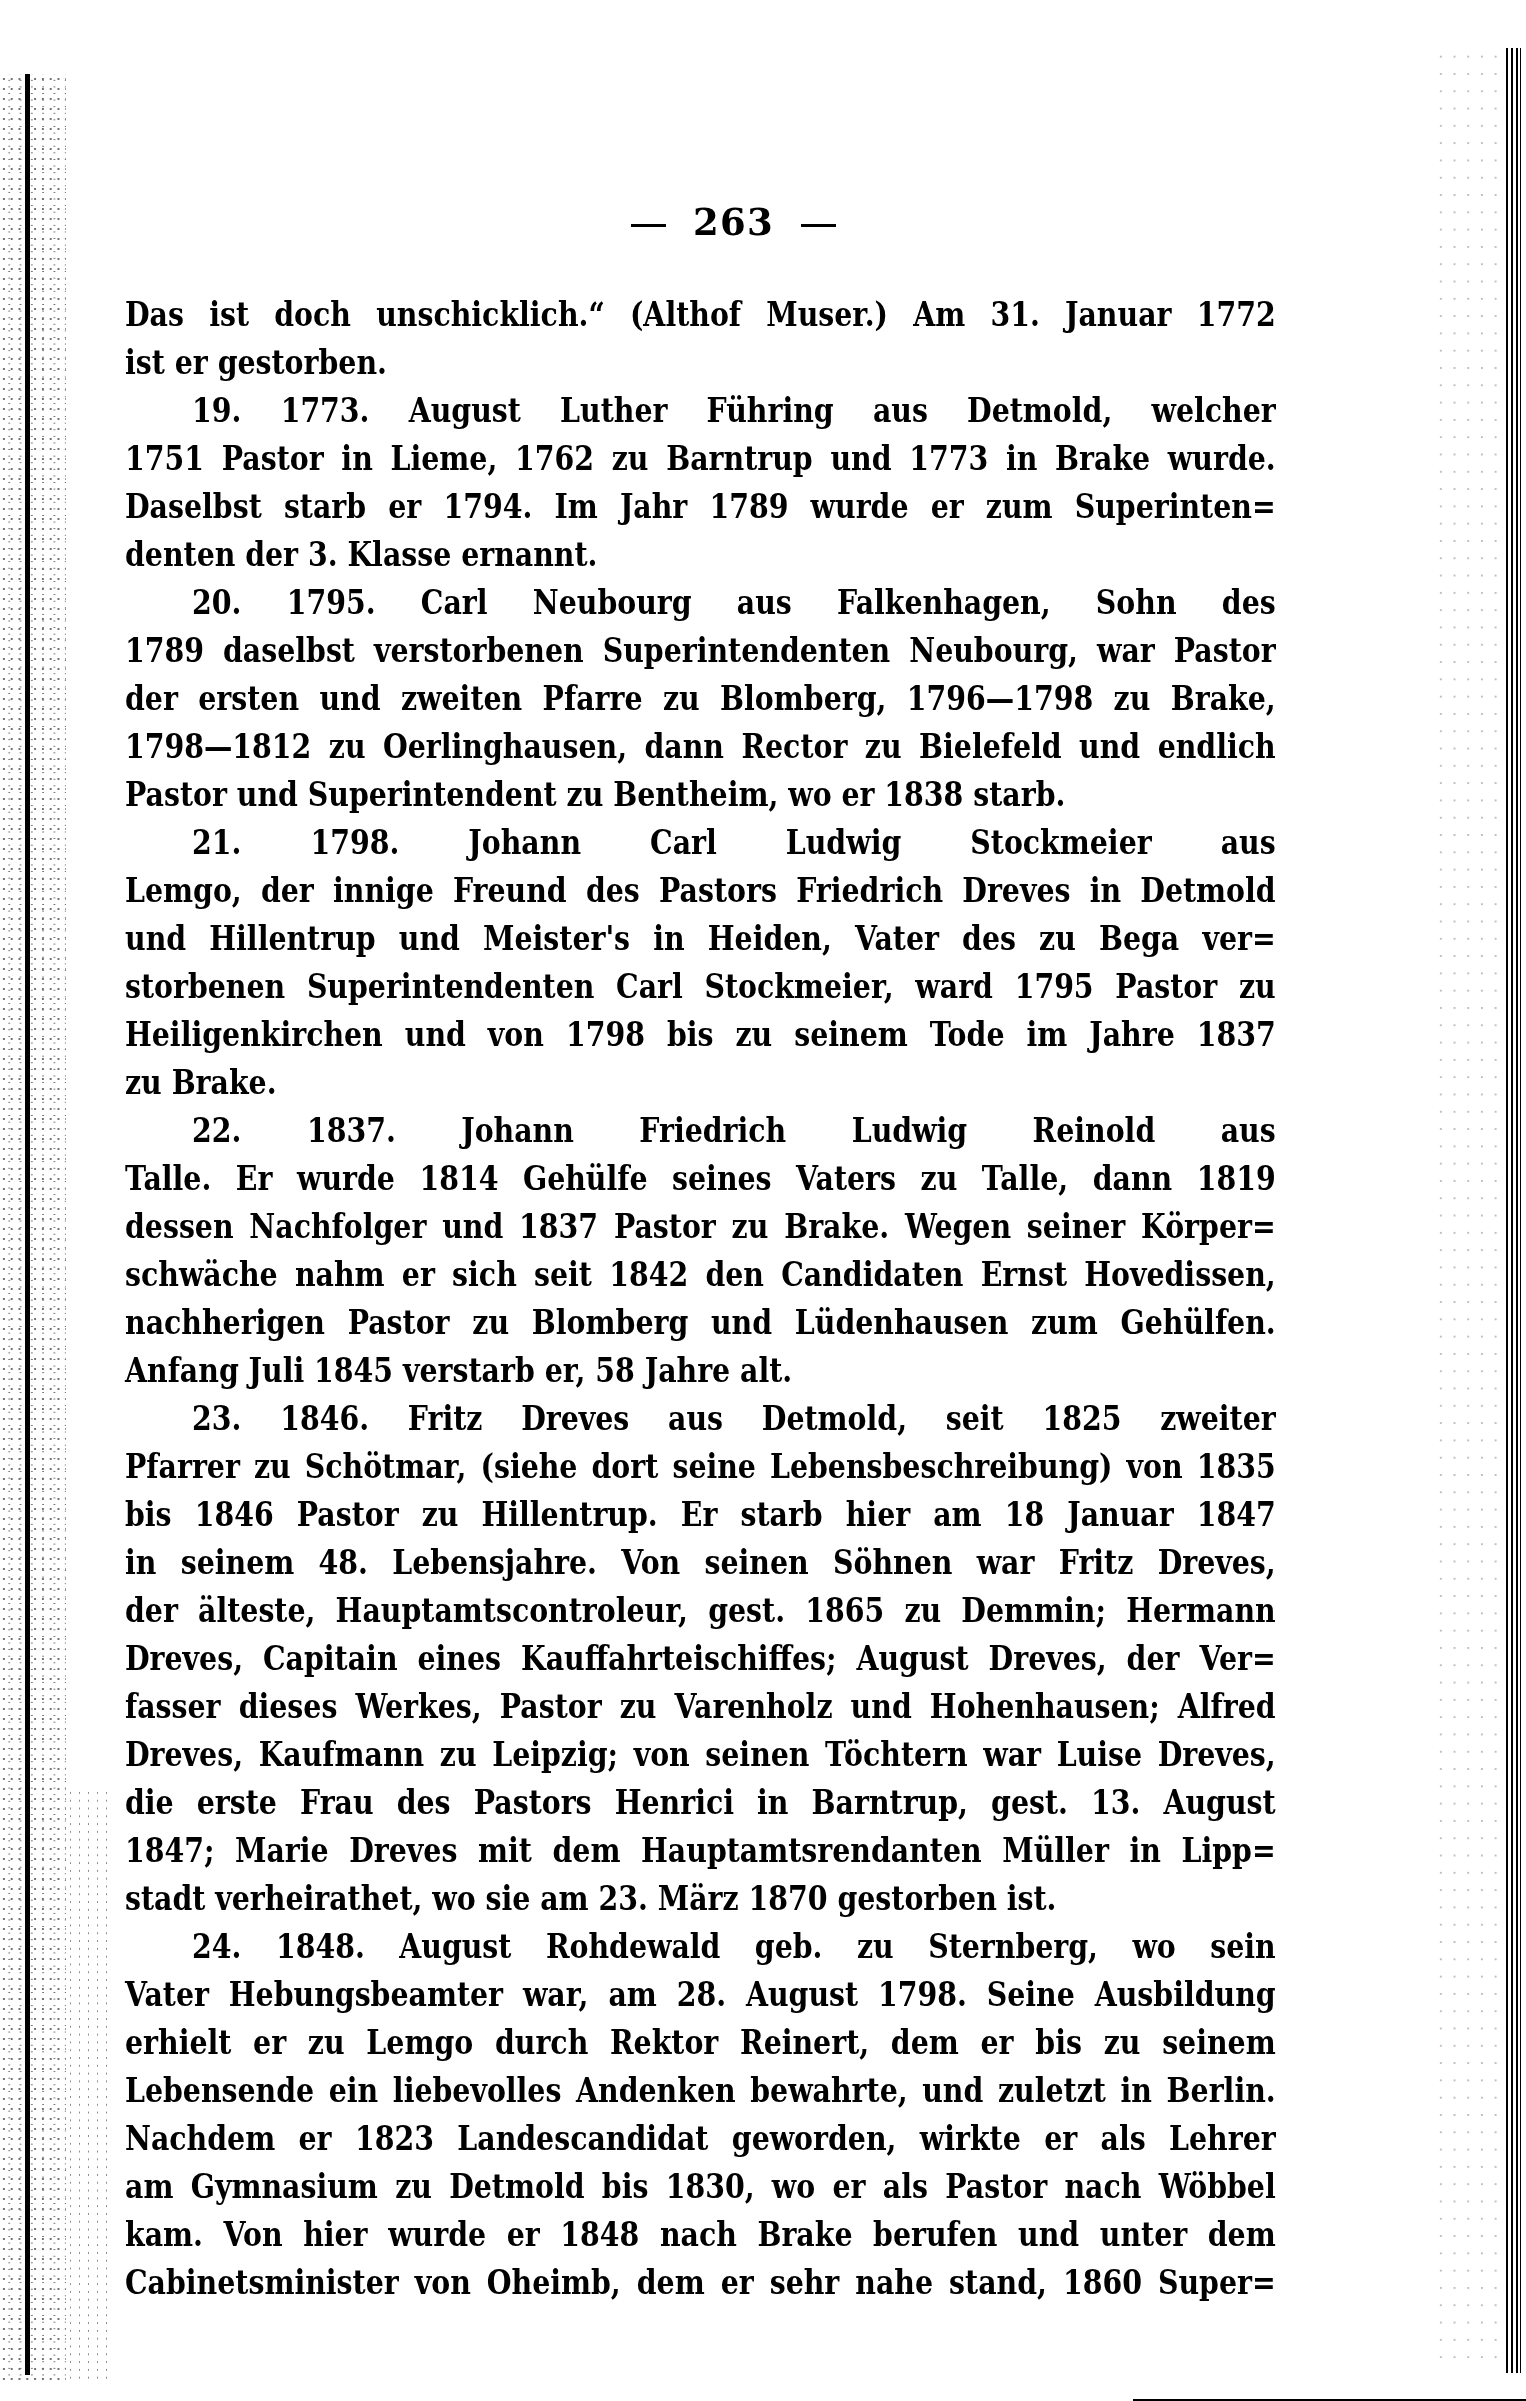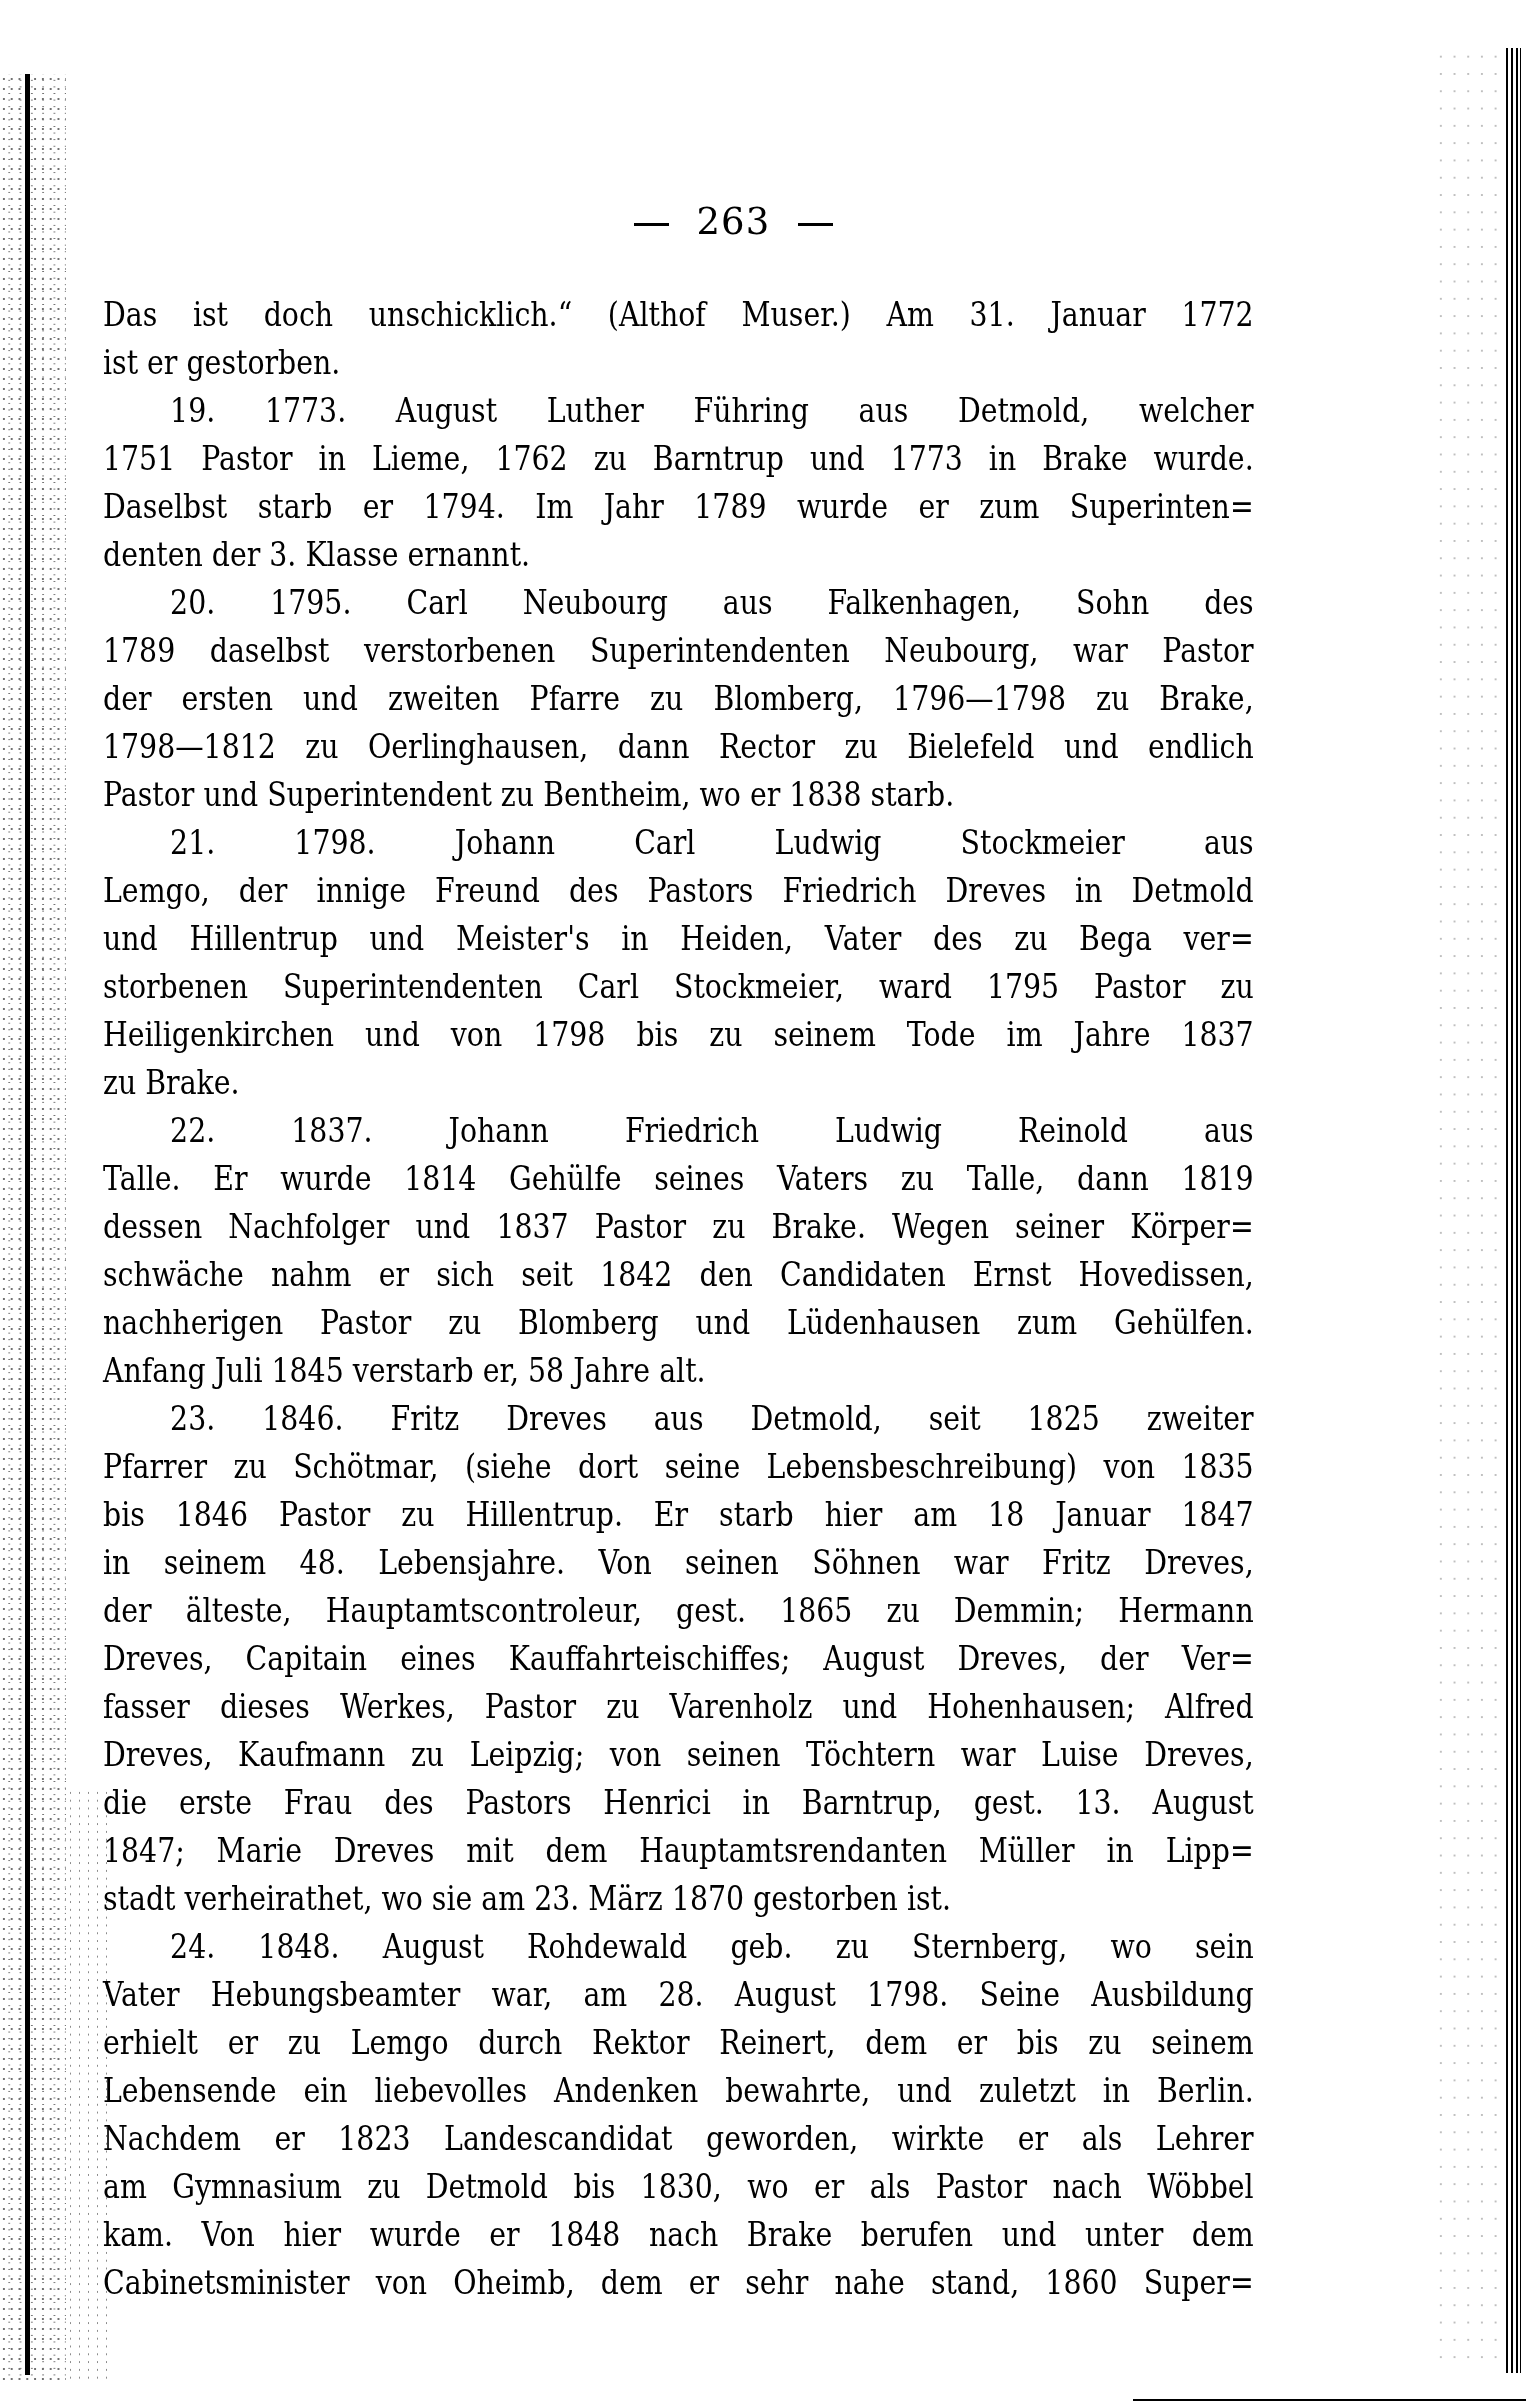--- a/index.html
+++ b/index.html
@@ -37,26 +37,26 @@
     position: absolute; right: 20px; top: 48px; width: 72px; height: 2325px;
     background-image: radial-gradient(circle, #000 0.6px, transparent 0.9px);
     background-size: 13.7px 17.3px;
     opacity: 0.35;
   }
   .bottom-line {
     position: absolute; left: 1133px; top: 2399px; width: 393px; height: 2.4px; background: #000;
   }
   .page-number {
     position: absolute; left: 0; width: 1467px; top: 200px;
-    text-align: center; font-size: 37px; font-weight: normal;
+    text-align: center; font-size: 37px; font-weight: bold;
     letter-spacing: 1.2px;
   }
   .page-number .dash { display: inline-block; width: 35px; height: 3.6px; background: #000; vertical-align: middle; margin: 0 27.4px; }
   .text-block {
-    position: absolute; left: 103px; top: 291px; width: 1151px;
+    position: absolute; left: 125px; top: 291px; width: 1151px; font-weight: bold;
   }
   .line {
     height: 48px; line-height: 48px;
     font-size: 33px;
     white-space: nowrap;
     text-align: justify; text-align-last: justify;
     transform: scaleX(0.86); transform-origin: left center;
     width: 1338px;
   }
   .line.last { text-align-last: left; }

